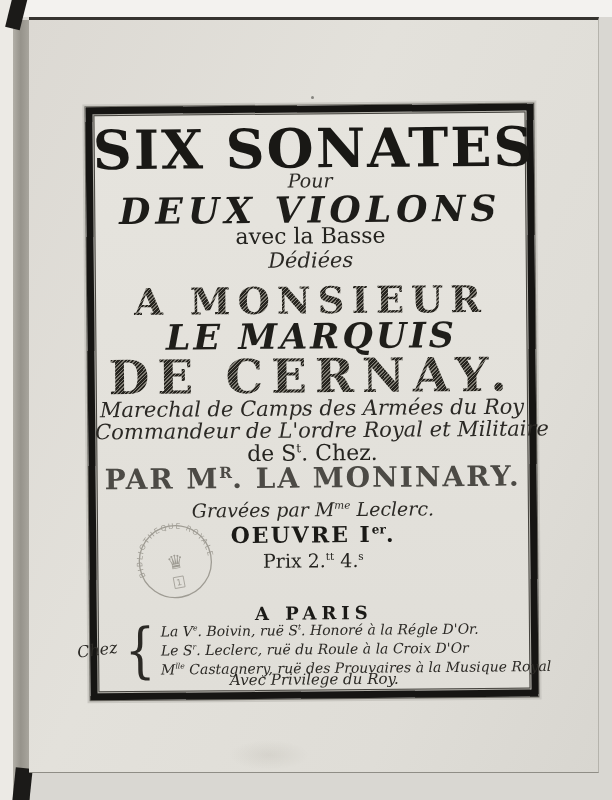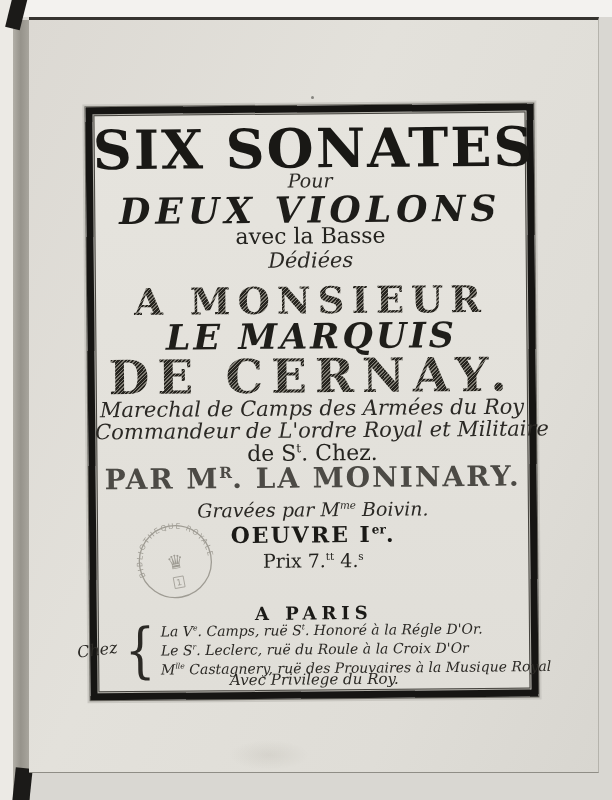--- a/index.html
+++ b/index.html
@@ -118,33 +118,33 @@
     <div class="line ornate t-monsieur">A MONSIEUR</div>
     <div class="line t-marquis">LE MARQUIS</div>
     <div class="line ornate t-cernay">DE CERNAY.</div>
 
     <div class="line t-script t-titles1">Marechal de Camps des Armées du Roy</div>
     <div class="line t-script t-titles2">Commandeur de L'ordre Royal et Militaire</div>
     <div class="line t-titles3"><span>de S</span><sup class="s">t</sup><span>. Chez.</span></div>
 
     <div class="line t-composer"><span>PAR M</span><sup class="s">R</sup><span>. LA MONINARY.</span></div>
 
-    <div class="line t-script t-engraver"><span>Gravées par M</span><sup class="s">me</sup><span> Boivin.</span></div>
+    <div class="line t-script t-engraver"><span>Gravées par M</span><sup class="s">me</sup><span> Leclerc.</span></div>
 
     <div class="line t-oeuvre"><span>OEUVRE I</span><sup class="s">er</sup><span>.</span></div>
 
-    <div class="line t-prix"><span>Prix 7.</span><sup class="s">tt</sup><span> 4.</span><sup class="s">s</sup></div>
+    <div class="line t-prix"><span>Prix 2.</span><sup class="s">tt</sup><span> 4.</span><sup class="s">s</sup></div>
 
     <div class="line t-city">A PARIS</div>
 
     <div class="chez-block">
       <span class="chez-label">Chez</span>
       <span class="brace">{</span>
       <span class="sellers">
-        <span class="seller"><span>La V</span><sup class="s">e</sup><span>. Camps, ruë S</span><sup class="s">t</sup><span>. Honoré à la Régle D'Or.</span></span>
+        <span class="seller"><span>La V</span><sup class="s">e</sup><span>. Boivin, ruë S</span><sup class="s">t</sup><span>. Honoré à la Régle D'Or.</span></span>
         <span class="seller"><span>Le S</span><sup class="s">r</sup><span>. Leclerc, ruë du Roule à la Croix D'Or</span></span>
         <span class="seller"><span>M</span><sup class="s">lle</sup><span> Castagnery, ruë des Prouvaires à la Musique Royal</span></span>
       </span>
     </div>
 
     <div class="line t-script t-privilege">Avec Privilege du Roy.</div>
 
     <svg class="stamp" viewBox="0 0 86 86" xmlns="http://www.w3.org/2000/svg">
       <defs>
         <path id="stamp-arc" d="M 12 54.3 A 33 33 0 1 1 74 54.3" fill="none"></path>

